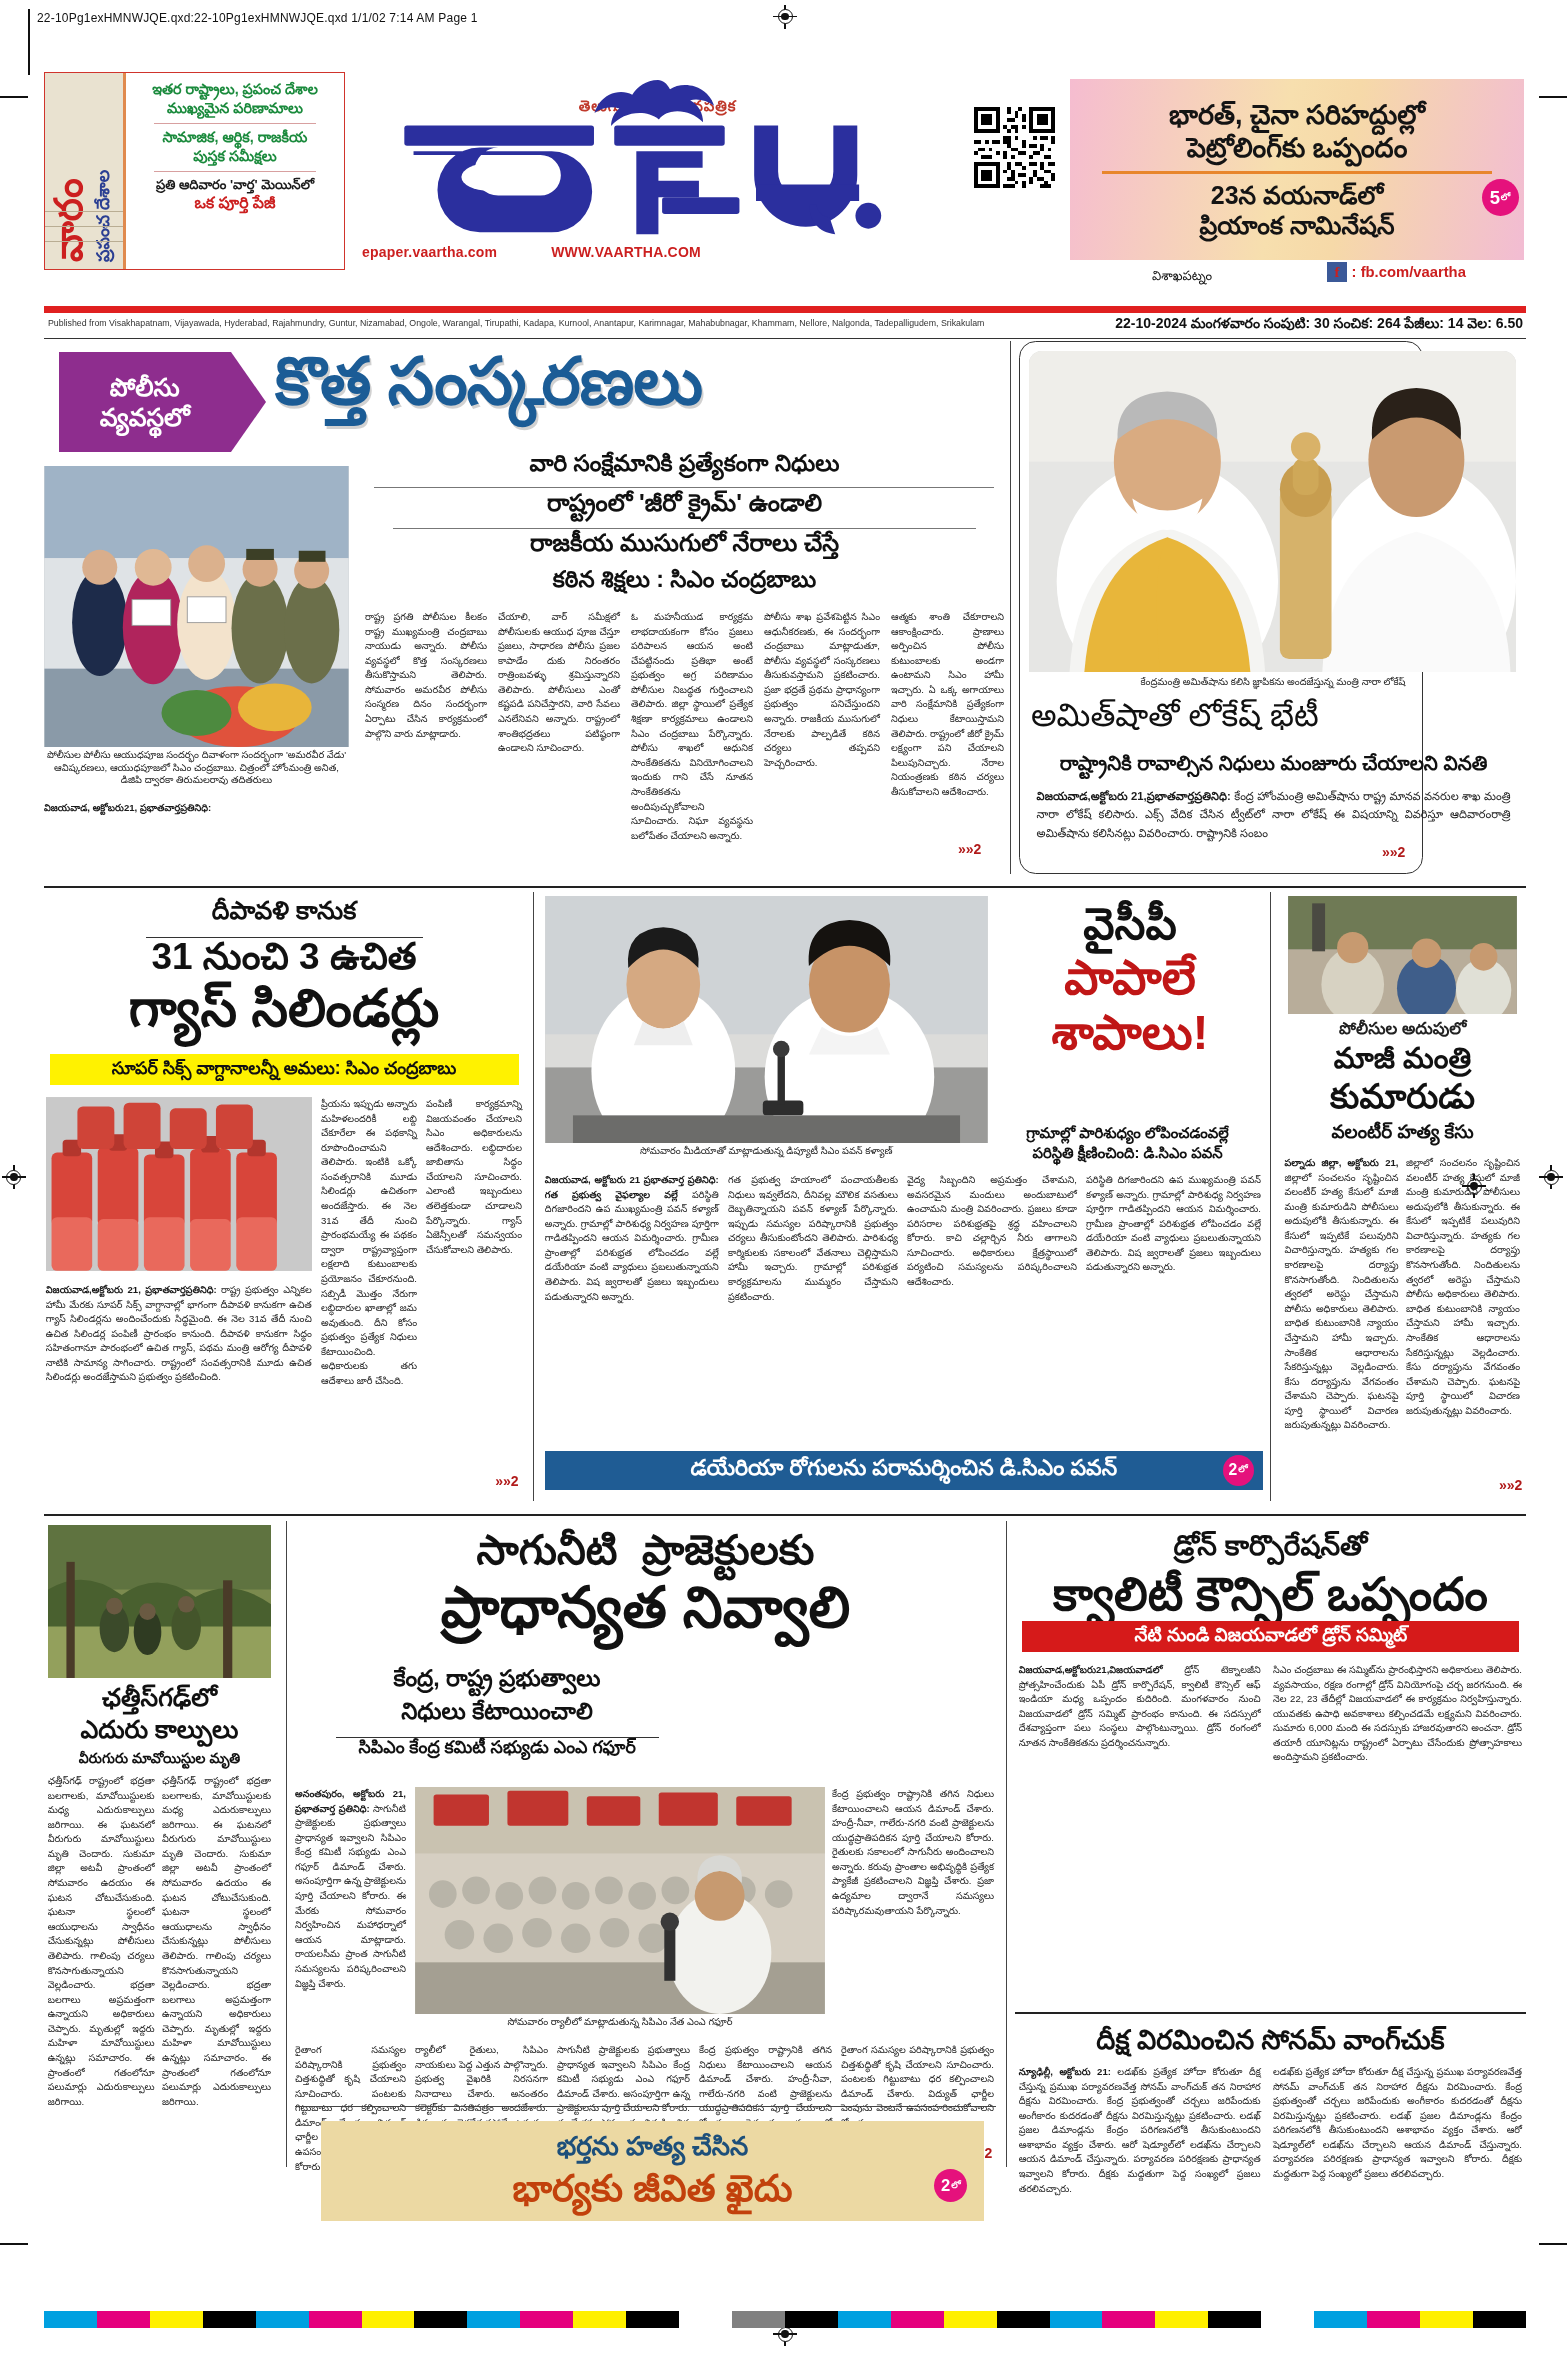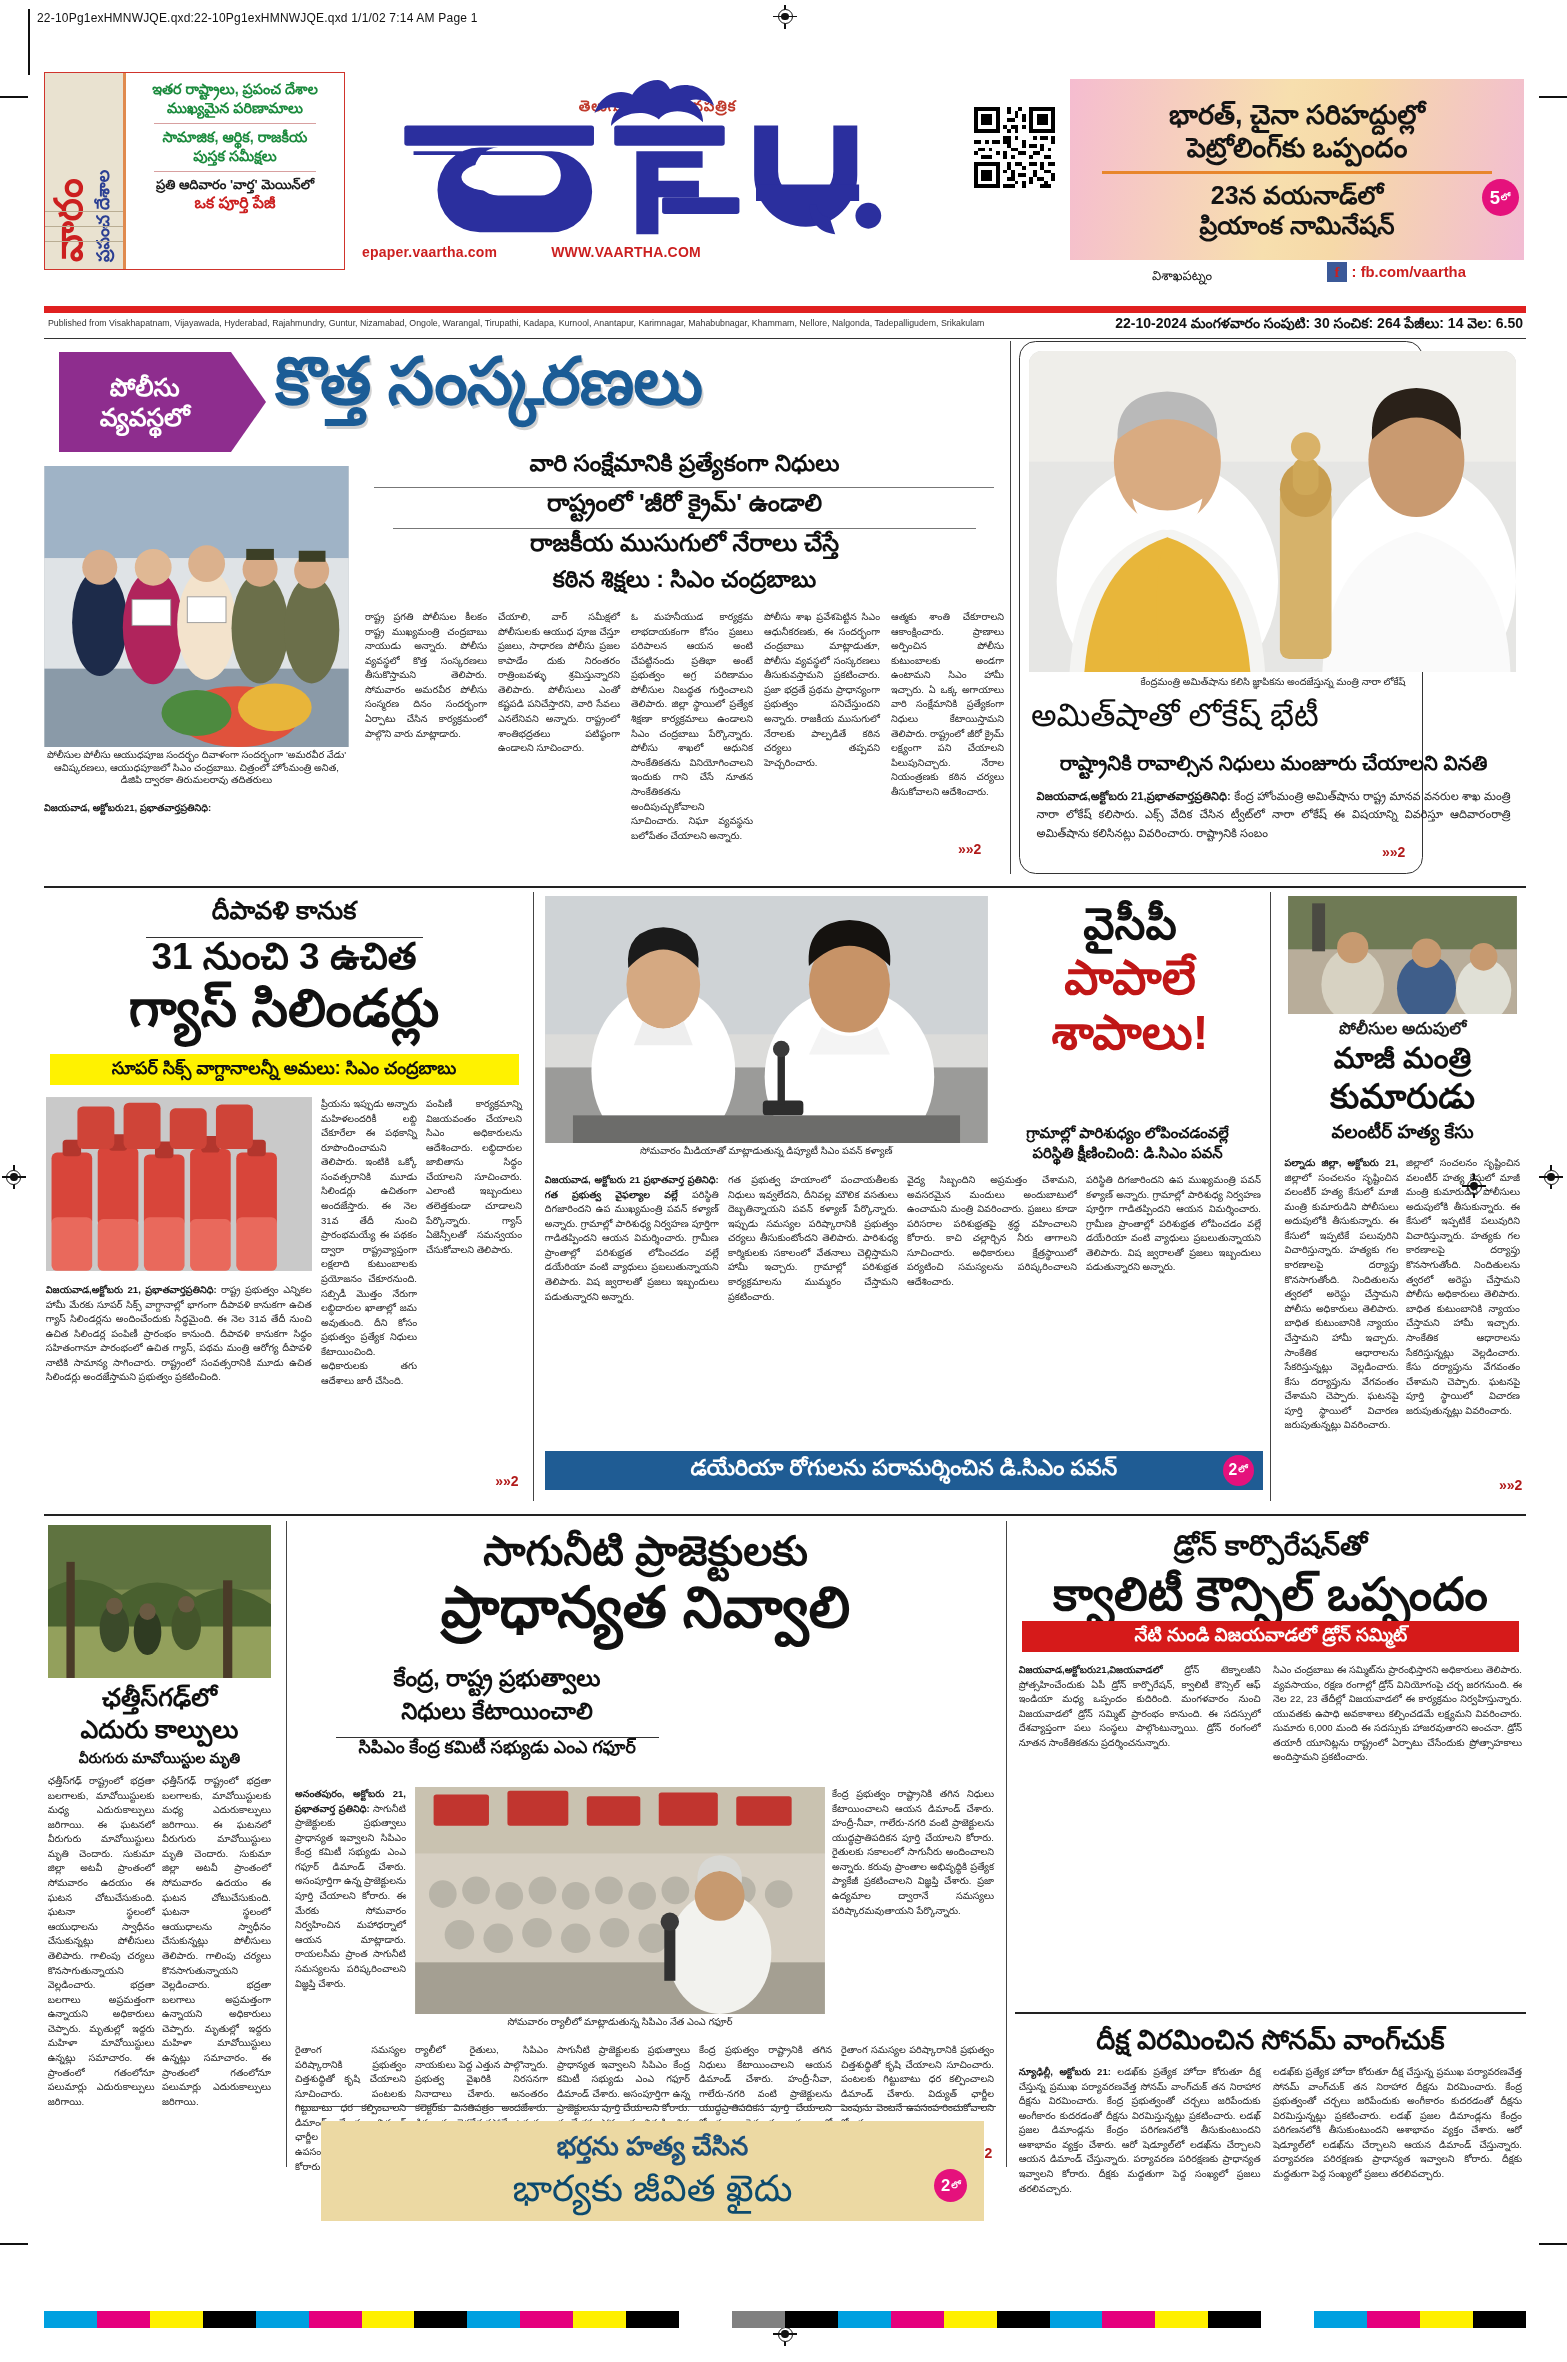--- a/index.html
+++ b/index.html
@@ -479,21 +479,21 @@
       <span>ఛత్తీస్‌గఢ్ రాష్ట్రంలో భద్రతా బలగాలకు, మావోయిస్టులకు మధ్య ఎదురుకాల్పులు జరిగాయి. ఈ ఘటనలో వీరుగురు మావోయిస్టులు మృతి చెందారు. సుకుమా జిల్లా అటవీ ప్రాంతంలో సోమవారం ఉదయం ఈ ఘటన చోటుచేసుకుంది. ఘటనా స్థలంలో ఆయుధాలను స్వాధీనం చేసుకున్నట్లు పోలీసులు తెలిపారు. గాలింపు చర్యలు కొనసాగుతున్నాయని వెల్లడించారు. భద్రతా బలగాలు అప్రమత్తంగా ఉన్నాయని అధికారులు చెప్పారు. మృతుల్లో ఇద్దరు మహిళా మావోయిస్టులు ఉన్నట్లు సమాచారం. ఈ ప్రాంతంలో గతంలోనూ పలుమార్లు ఎదురుకాల్పులు జరిగాయి.</span>
     </div>
     <div class="body-col" style="left:118px;top:253px;width:109px;">
       <span>ఛత్తీస్‌గఢ్ రాష్ట్రంలో భద్రతా బలగాలకు, మావోయిస్టులకు మధ్య ఎదురుకాల్పులు జరిగాయి. ఈ ఘటనలో వీరుగురు మావోయిస్టులు మృతి చెందారు. సుకుమా జిల్లా అటవీ ప్రాంతంలో సోమవారం ఉదయం ఈ ఘటన చోటుచేసుకుంది. ఘటనా స్థలంలో ఆయుధాలను స్వాధీనం చేసుకున్నట్లు పోలీసులు తెలిపారు. గాలింపు చర్యలు కొనసాగుతున్నాయని వెల్లడించారు. భద్రతా బలగాలు అప్రమత్తంగా ఉన్నాయని అధికారులు చెప్పారు. మృతుల్లో ఇద్దరు మహిళా మావోయిస్టులు ఉన్నట్లు సమాచారం. ఈ ప్రాంతంలో గతంలోనూ పలుమార్లు ఎదురుకాల్పులు జరిగాయి.</span>
     </div>
   </div>
 
   <div class="vrule" style="left:286px;top:1521px;width:0.9px;height:646px;background:#444;"></div>
 
   <div class="blk" style="left:295px;top:1521px;width:701px;height:646px;">
-    <div style="position:absolute;left:0;top:7.4px;width:701px;text-align:center;font-size:41px;font-weight:bold;color:#111;">సాగునీటి ప్రాజెక్టులకు</div>
+    <div style="position:absolute;left:0;top:7.4px;width:701px;text-align:center;font-size:41px;font-weight:bold;color:#111;font-family:Liberation Mono, monospace;">సాగునీటి ప్రాజెక్టులకు</div>
     <div style="position:absolute;left:0;top:57px;width:701px;text-align:center;font-size:57px;font-weight:bold;color:#111;line-height:1.05;">ప్రాధాన్యత నివ్వాలి</div>
 
     <div style="position:absolute;left:13px;top:144px;width:378px;text-align:center;font-size:23px;font-weight:bold;color:#111;">కేంద్ర, రాష్ట్ర ప్రభుత్వాలు</div>
     <div style="position:absolute;left:13px;top:177px;width:378px;text-align:center;font-size:23px;font-weight:bold;color:#111;">నిధులు కేటాయించాలి</div>
     <div class="sub-sep" style="position:absolute;left:41px;top:210px;width:323px;background:#333;height:0.9px;"></div>
     <div style="position:absolute;left:3.7px;top:216px;width:397px;text-align:center;font-size:17.5px;font-weight:bold;color:#111;">సిపిఎం కేంద్ర కమిటీ సభ్యుడు ఎంఎ గఫూర్</div>
 
     <div class="photo" style="left:120px;top:266px;width:410px;height:227px;">
       <svg width="410" height="227" viewBox="0 0 444 246">
         <rect width="444" height="246" fill="#d6cfc2"></rect>
@@ -586,21 +586,21 @@
     </div>
     <div class="body-col" style="left:258px;top:44px;width:249px;">
       <span>లడఖ్‌కు ప్రత్యేక హోదా కోరుతూ దీక్ష చేస్తున్న ప్రముఖ పర్యావరణవేత్త సోనమ్ వాంగ్‌చుక్ తన నిరాహార దీక్షను విరమించారు. కేంద్ర ప్రభుత్వంతో చర్చలు జరిపేందుకు అంగీకారం కుదరడంతో దీక్షను విరమిస్తున్నట్లు ప్రకటించారు. లడఖ్ ప్రజల డిమాండ్లను కేంద్రం పరిగణనలోకి తీసుకుంటుందని ఆశాభావం వ్యక్తం చేశారు. ఆరో షెడ్యూల్‌లో లడఖ్‌ను చేర్చాలని ఆయన డిమాండ్ చేస్తున్నారు. పర్యావరణ పరిరక్షణకు ప్రాధాన్యత ఇవ్వాలని కోరారు. దీక్షకు మద్దతుగా పెద్ద సంఖ్యలో ప్రజలు తరలివచ్చారు.</span>
     </div>
   </div>
 
   <div class="hrule" style="left:295px;top:2106px;width:701px;height:0.9px;background:#444;"></div>
 
   <div class="creamband" style="left:321px;top:2121px;width:663px;height:100px;">
     <div style="font-size:26px;font-weight:bold;color:#1d4f7a;">భర్తను హత్య చేసిన</div>
-    <div style="font-size:37px;font-weight:normal;color:#0c4a6e;line-height:1.15;">భార్యకు జీవిత ఖైదు</div>
+    <div style="font-size:37px;font-weight:bold;color:#c2410c;line-height:1.15;">భార్యకు జీవిత ఖైదు</div>
     <div class="pagebadge" style="right:16.6px;top:48px;width:33px;height:33px;font-size:16.6px;">
       <span>2</span>
         <small>లో</small>
     </div>
   </div>
 
   <div class="colorbar" id="colorbar">
       <div style="background: rgb(0, 160, 224);"></div>
       <div style="background: rgb(229, 0, 125);"></div>
       <div style="background: rgb(255, 240, 0);"></div>

